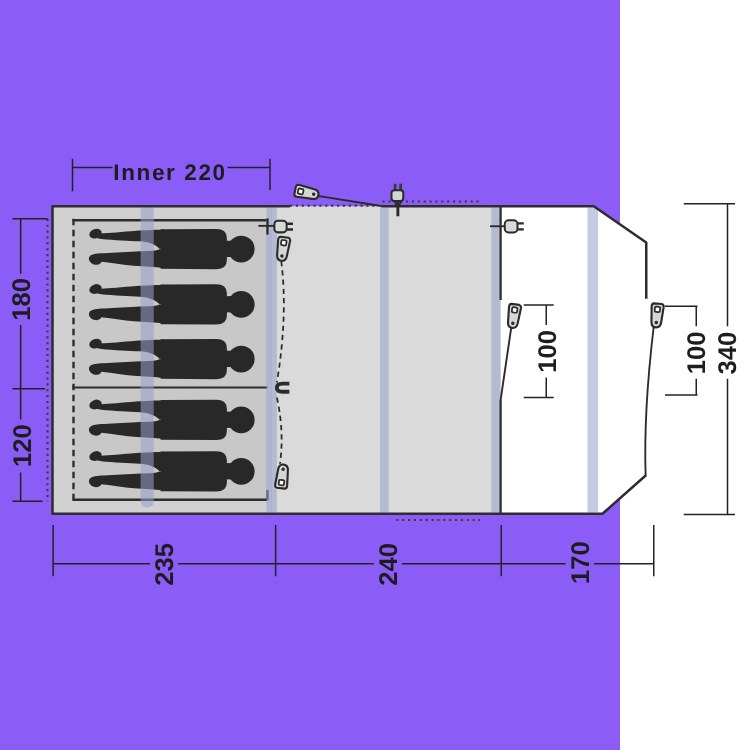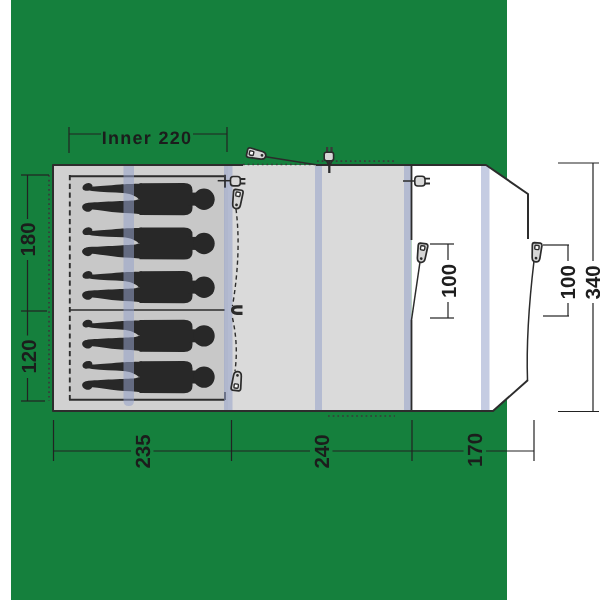--- a/index.html
+++ b/index.html
@@ -1,16 +1,16 @@
 <!DOCTYPE html>
 <html><head>
 <meta charset="utf-8">
 <style>
   html,body{margin:0;padding:0;background:#fff;}
-  #wrap{width:496px;height:600px;position:relative;background:#15803d;margin-left:11px;}
+  #wrap{width:496px;height:600px;position:relative;background:#8b5cf6;}
   svg{position:absolute;top:0;left:0;}
   text{font-family:"Liberation Sans",sans-serif;font-weight:bold;fill:#1c1c1c;text-rendering:geometricPrecision;}
 </style>
 </head>
 <body>
 <div id="wrap">
 <svg width="600" height="600" viewBox="0 0 600 600">
 <rect x="0" y="0" width="1" height="1" fill="#ffffff" style="mix-blend-mode:multiply"></rect>
 <defs>
 

